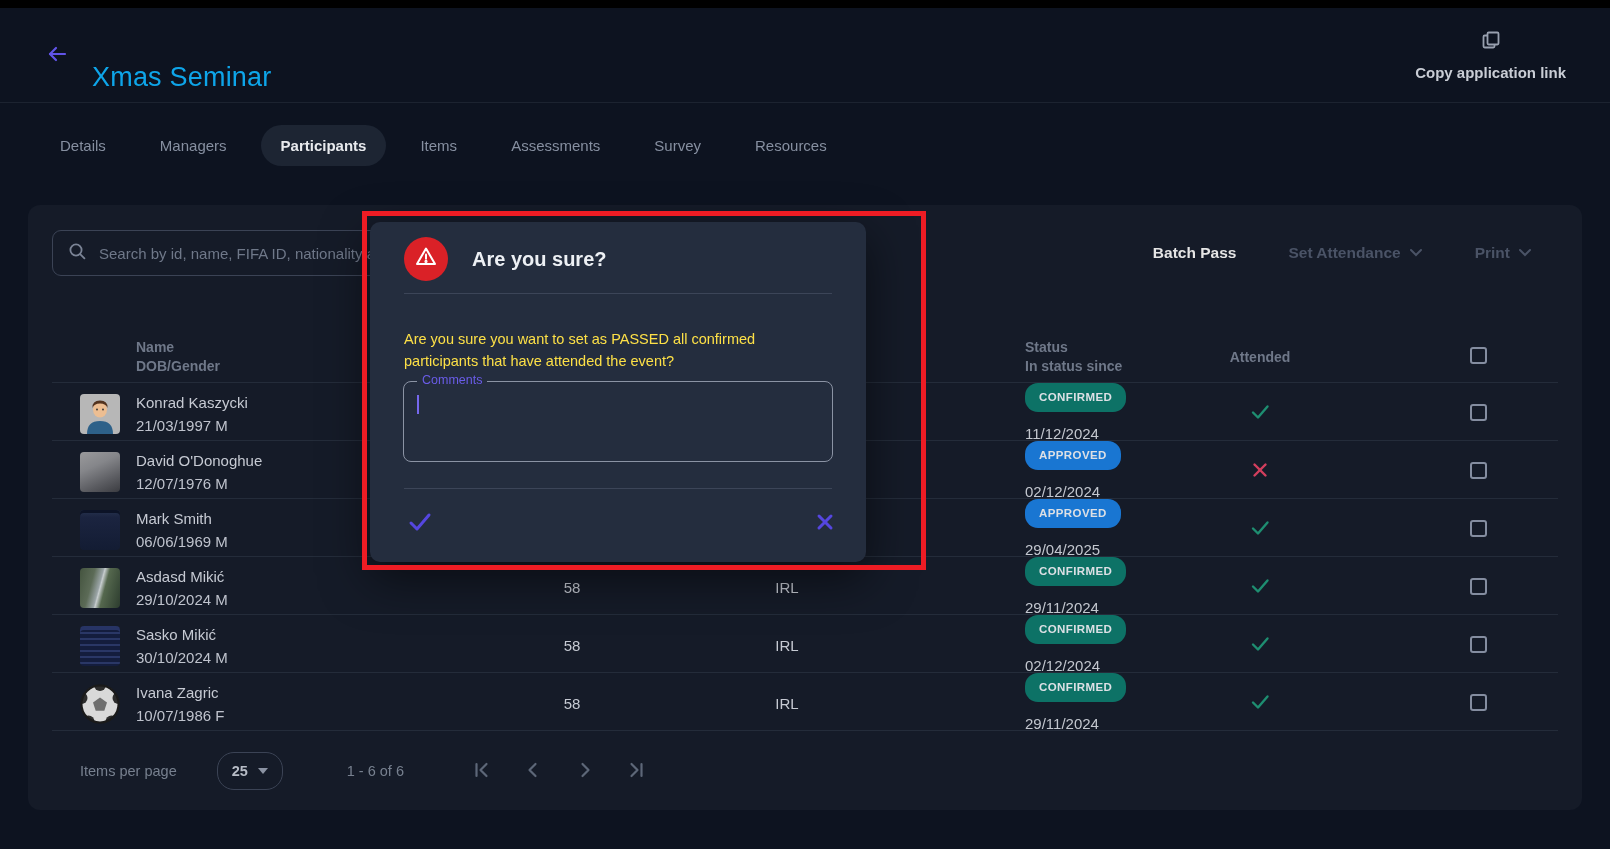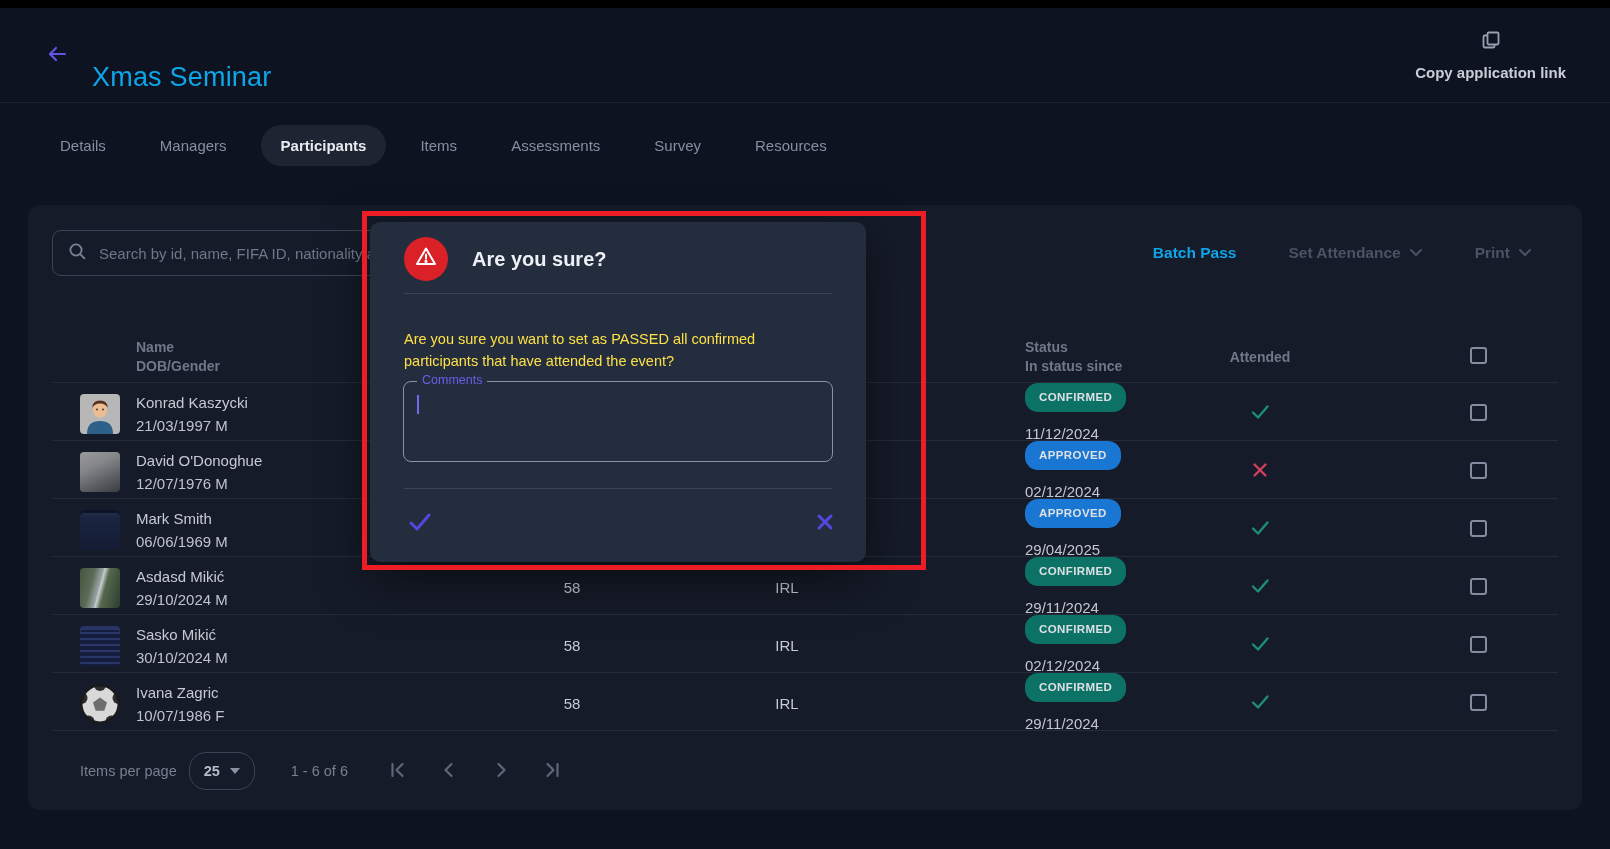--- a/index.html
+++ b/index.html
@@ -39,21 +39,21 @@
     width:560px; height:46px; border:1px solid #3b4355; border-radius:9px;
     display:flex; align-items:center; padding:0 14px; gap:12px; background:transparent;
   }
   .search-box input {
     flex:1; background:transparent; border:none; outline:none; color:#c6cad3;
     font-size:15px; font-family:inherit;
   }
   .search-box input::placeholder { color:#6f7889; }
   .toolbar-actions { margin-left:auto; display:flex; align-items:center; gap:52px; padding-right:26px; }
   .link-btn { background:transparent; border:none; font-family:inherit; font-size:15.5px; font-weight:700; cursor:pointer; display:flex; align-items:center; gap:8px; }
-  .link-primary { color:#0ea5e9; }
+  .link-primary { color:#e5e5e5; }
   .link-disabled { color:#4a5366; }
 
   
   .grid { display:grid; grid-template-columns:465px 110px 320px 233px 160px 1fr 160px; align-items:center; }
   .thead { margin-top:56px; height:50px; font-size:14px; font-weight:700; color:#6f7889; }
   .thead .c-name { padding-left:84px; line-height:19px; }
   .thead .c-status { padding-left:78px; line-height:19px; }
   .thead .c-att { text-align:center; }
   .thead .c-cb { text-align:center; }
   .tbody { border-top:1px solid #242c3a; }
@@ -76,21 +76,21 @@
     display:inline-block; width:17px; height:17px; border:2px solid #848da0; border-radius:3px; cursor:pointer;
   }
   .avatar { width:40px; height:40px; border-radius:4px; overflow:hidden; flex:0 0 40px; }
   .avatar.round { border-radius:50%; }
   .av-ceiling { background:linear-gradient(155deg,#9a9a9c 0%,#85868a 35%,#5c5d62 70%,#3b3c41 100%); }
   .av-darkshot { background:linear-gradient(#27334f 0%,#1b2440 18%,#131c33 100%); box-shadow:inset 0 3px 0 #0c1327; }
   .av-waterfall { background:linear-gradient(105deg,#44543f 0%,#5c6b57 30%,#9aa4a6 47%,#c7cdce 50%,#55684e 60%,#2c3c2e 100%); }
   .av-table { background:#141d3d; background-image:repeating-linear-gradient(#2a3766 0 2px, transparent 2px 6px); box-shadow:inset 0 4px 0 #273465; }
 
   
-  .pagination { display:flex; align-items:center; margin-top:20px; height:40px; padding-left:28px; font-size:14.5px; color:#77808f; gap:12px; }
+  .pagination { display:flex; align-items:center; margin-top:20px; height:40px; padding-left:28px; font-size:14.5px; color:#77808f; gap:40px; }
   .pp-select {
     width:66px; height:38px; border:1px solid #3b4355; border-radius:17px;
     display:flex; align-items:center; justify-content:center; gap:10px; color:#b7bcc6; font-weight:700; cursor:pointer;
   }
   .pp-select .tri { width:0; height:0; border-left:5px solid transparent; border-right:5px solid transparent; border-top:6px solid #8b93a3; }
   .pp-range { margin-left:24px; }
   .pager { display:flex; align-items:center; gap:26px; margin-left:24px; }
   .pg-btn { background:transparent; border:none; cursor:pointer; padding:2px; }
 
   

